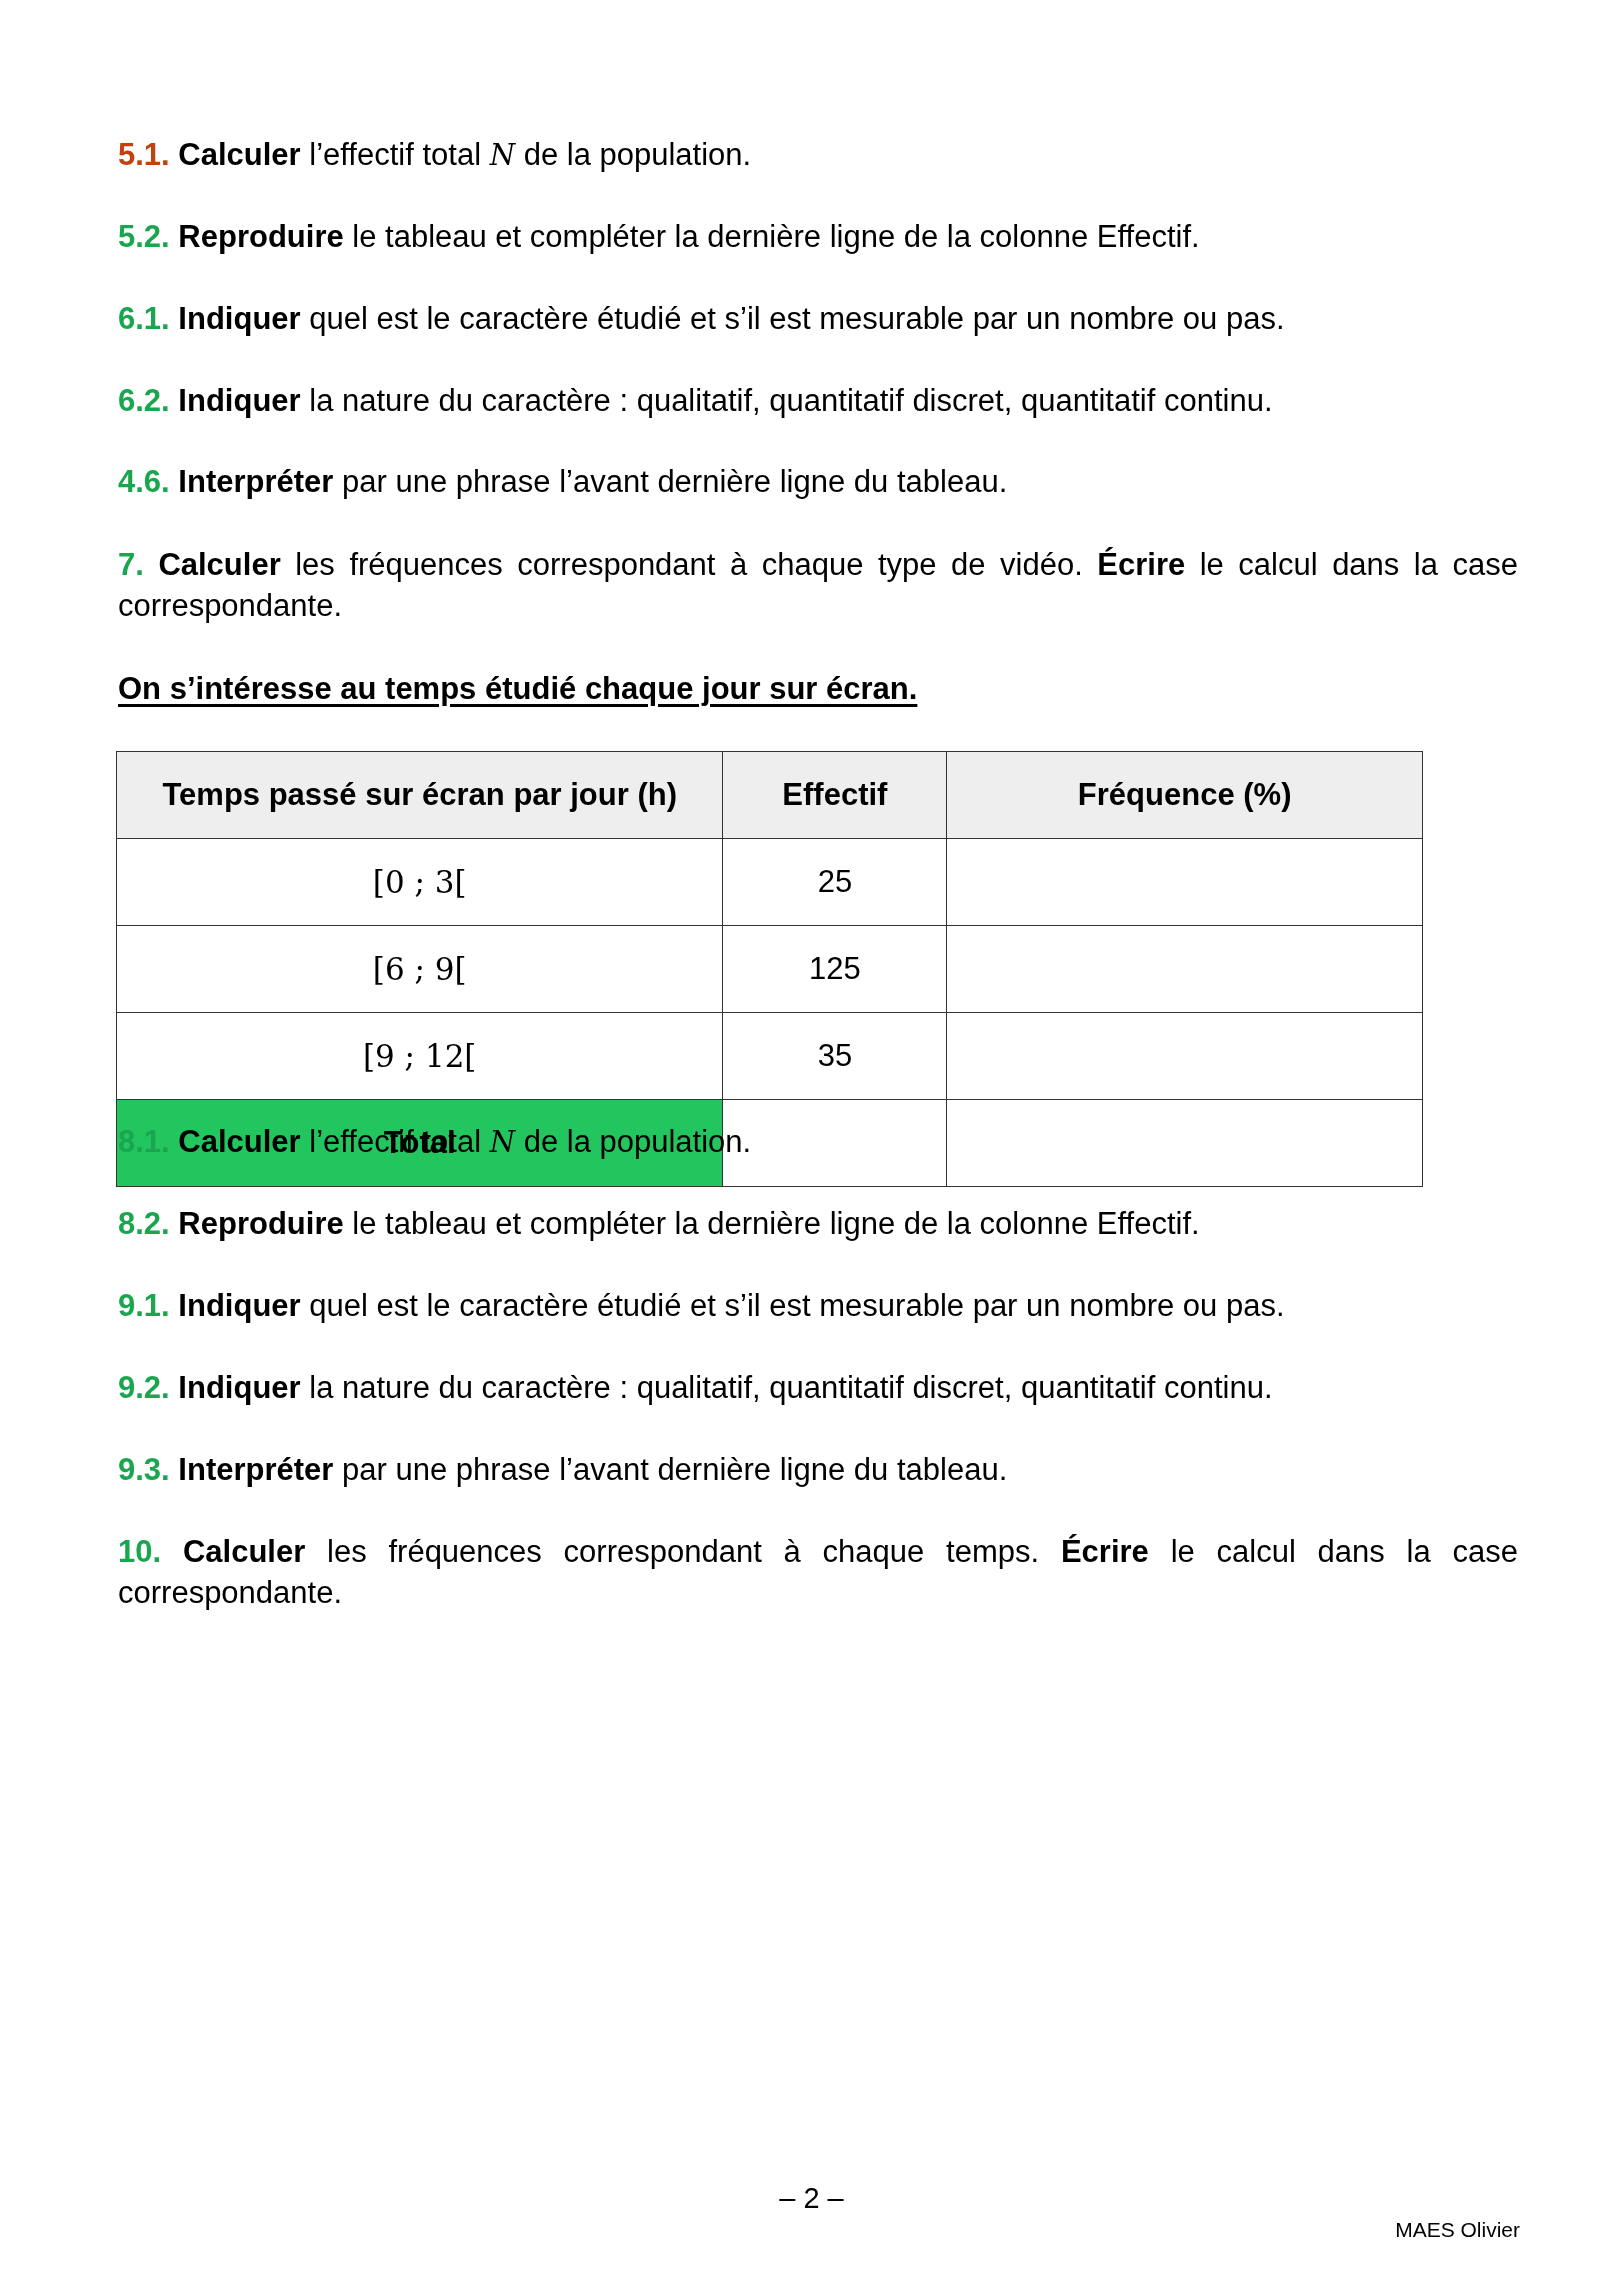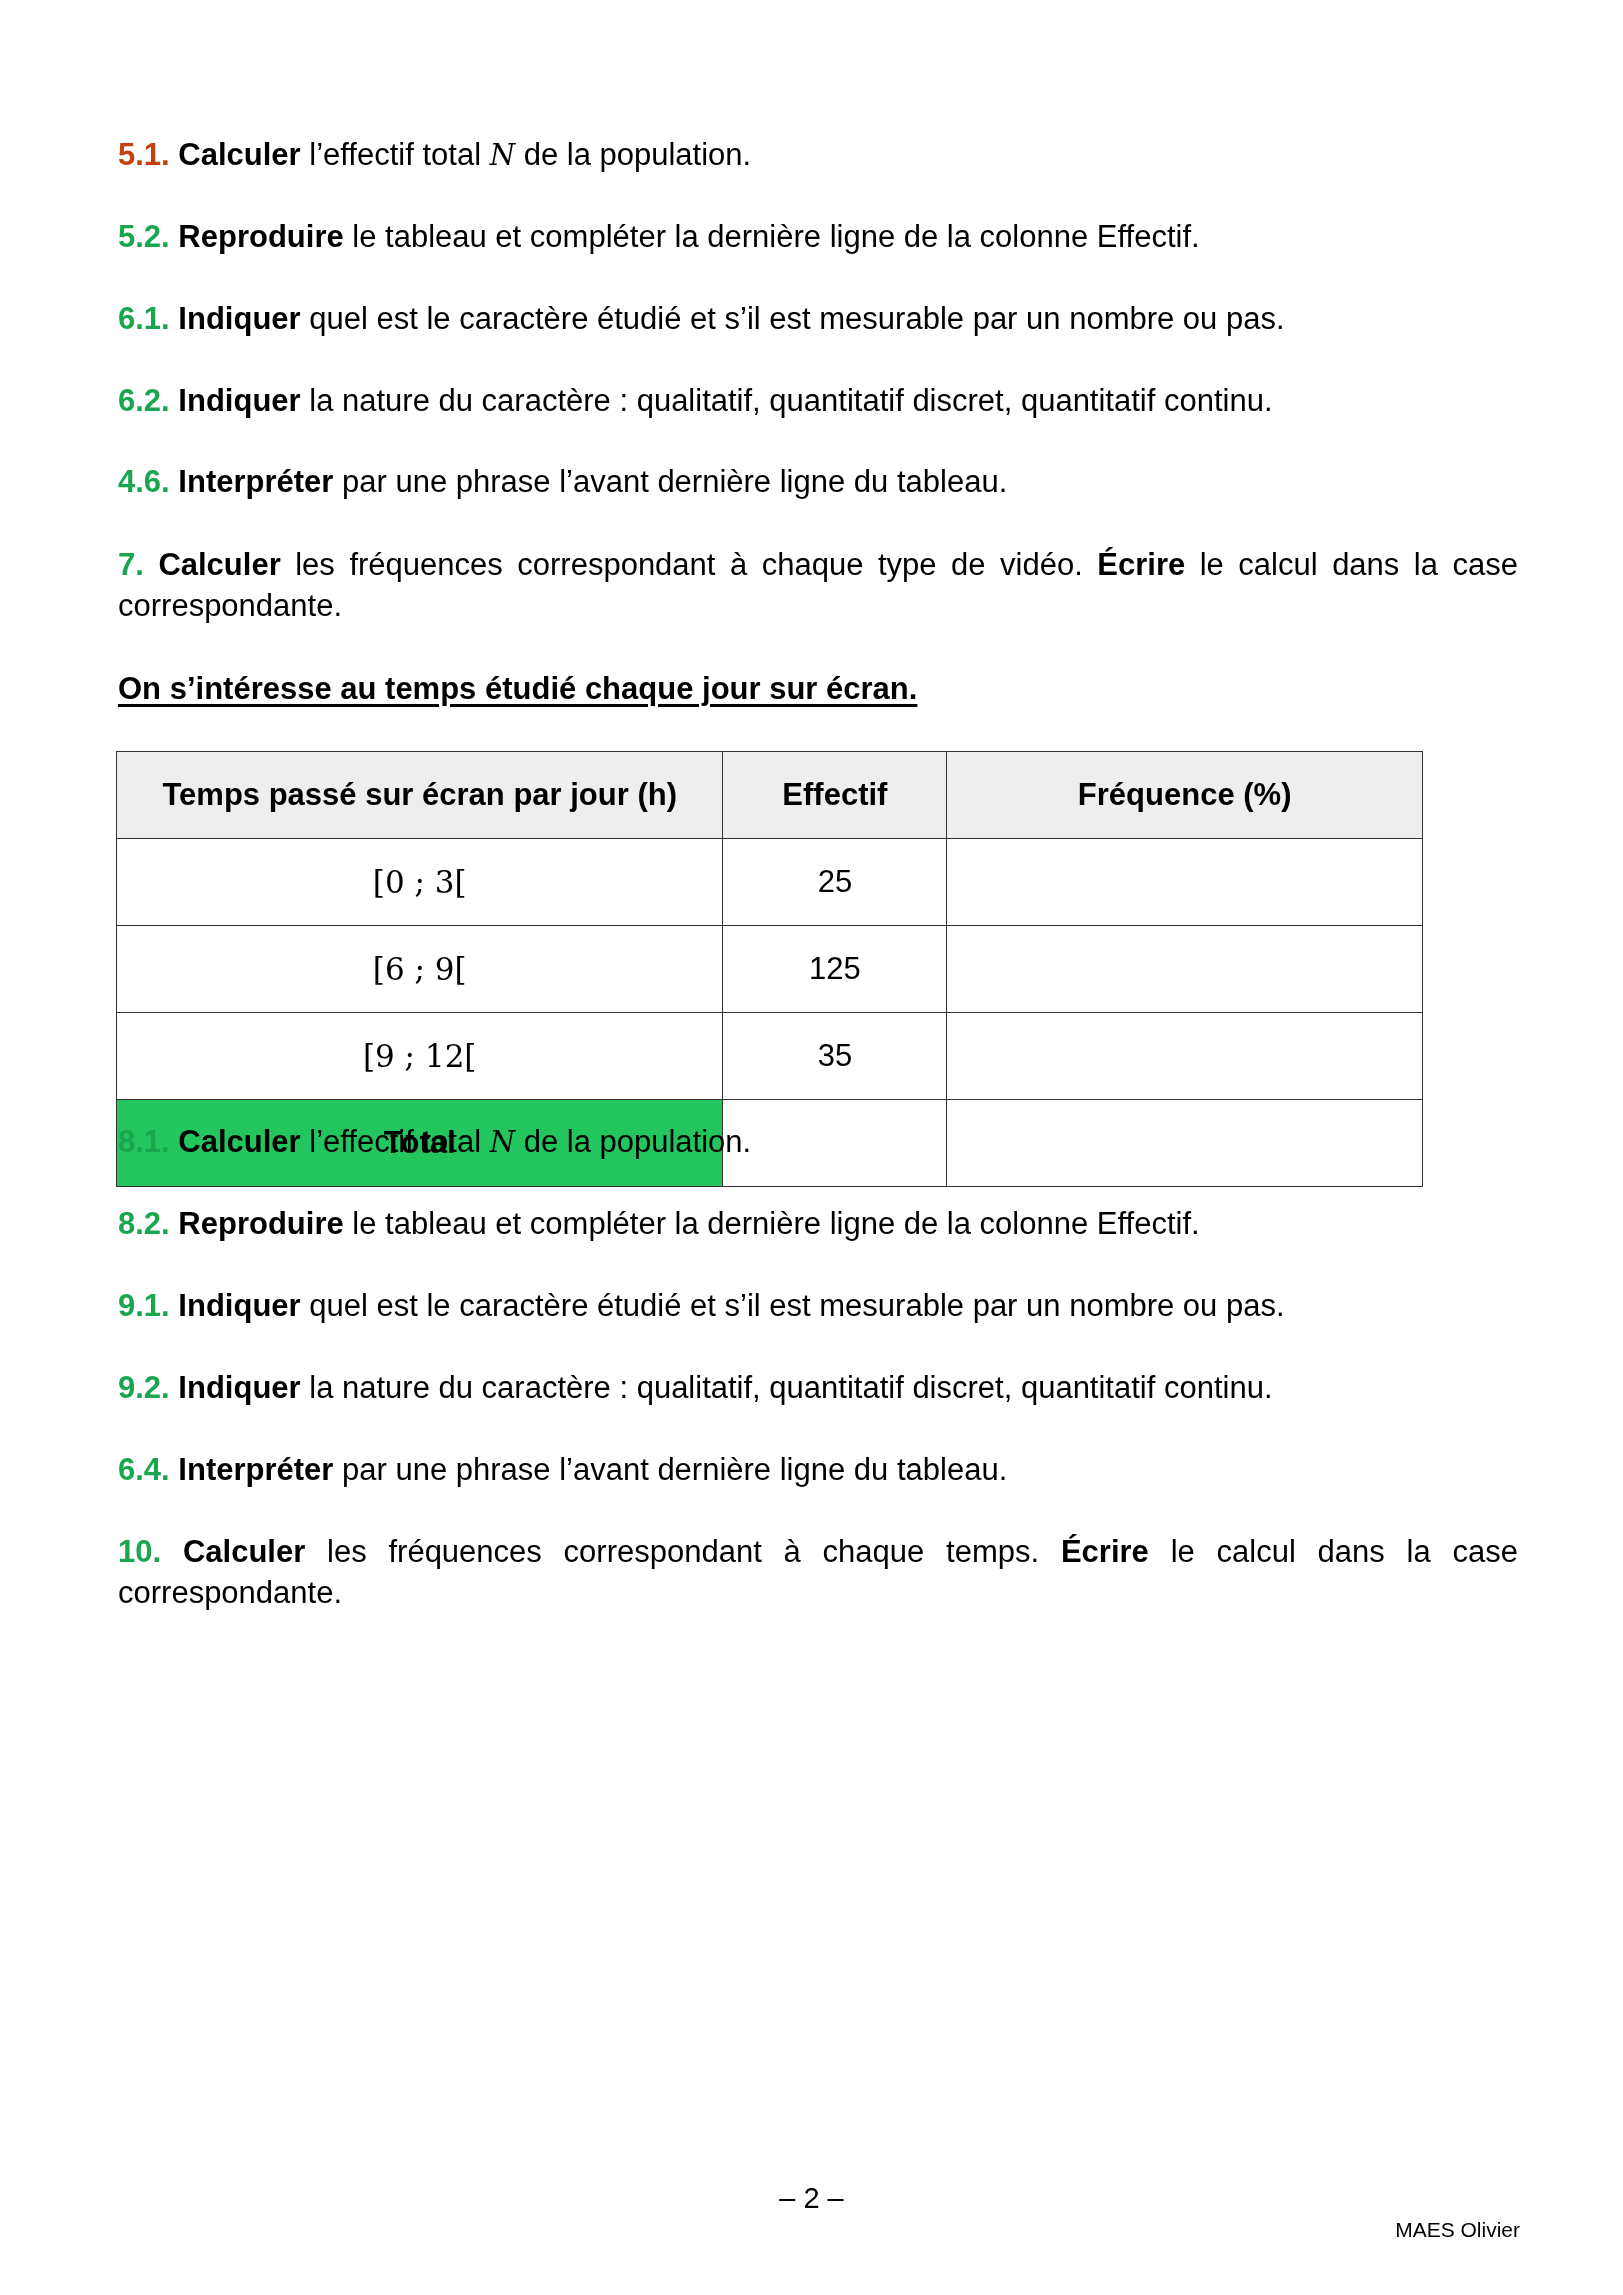--- a/index.html
+++ b/index.html
@@ -117,21 +117,21 @@
 </p>
 <p class="q" style="top:1285px">
   <span class="num" style="color: rgb(26, 166, 79);">9.1.</span>
   <span class="verb">Indiquer</span><span> quel est le caractère étudié et s’il est mesurable par un nombre ou pas.</span>
 </p>
 <p class="q" style="top:1367px">
   <span class="num" style="color: rgb(26, 166, 79);">9.2.</span>
   <span class="verb">Indiquer</span><span> la nature du caractère : qualitatif, quantitatif discret, quantitatif continu.</span>
 </p>
 <p class="q" style="top:1449px">
-  <span class="num" style="color: rgb(26, 166, 79);">6.4.</span>
+  <span class="num" style="color: rgb(26, 166, 79);">9.3.</span>
   <span class="verb">Interpréter</span><span> par une phrase l’avant dernière ligne du tableau.</span>
 </p>
 <p class="q justify" style="top:1531px">
   <span class="num" style="color: rgb(26, 166, 79);">10.</span>
   <span class="verb">Calculer</span><span> les fréquences correspondant à chaque temps. </span><span class="verb">Écrire</span><span> le calcul dans la case correspondante.</span>
 </p>
 
 <div class="page-num">– 2 –</div>
 <div class="author">MAES Olivier</div>
 

